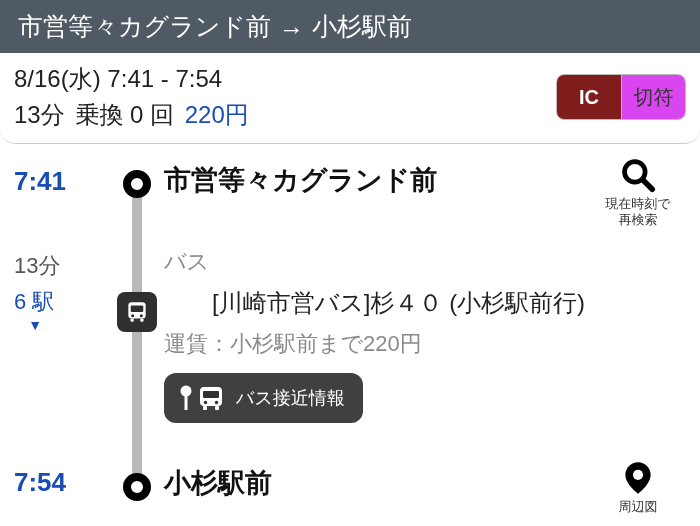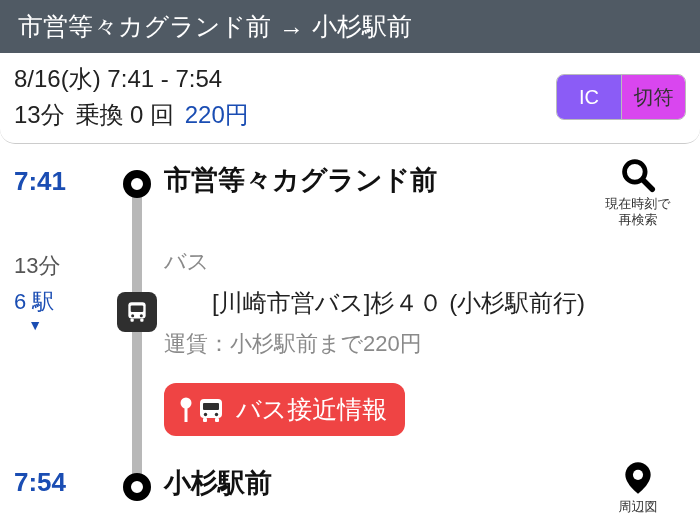--- a/index.html
+++ b/index.html
@@ -54,22 +54,23 @@
     border: 1px solid #bbb;
   }
   .toggle button {
     width: 64px;
     height: 44px;
     border: none;
     font-size: 20px;
     cursor: pointer;
   }
   .toggle .active {
-    background: #8b5cf6;
+    background: #7f1d1d;
     color: #fff;
+    font-weight: bold;
   }
   .toggle .inactive {
     background: #d946ef;
     color: #333;
     border-left: 1px solid #bbb;
   }
 
   
   .route {
     position: relative;
@@ -137,31 +138,31 @@
   .line-name {
     font-size: 24px;
     color: #222;
     font-weight: 500;
     margin-bottom: 10px;
     margin-left: 48px;
   }
   .fare-text {
     font-size: 22px;
     color: #8a8a8a;
-    margin-bottom: 24px;
+    margin-bottom: 14px;
   }
 
   .bus-approach {
     display: inline-flex;
     align-items: center;
-    background: #ef4444;
+    background: #404040;
     color: #fff;
     border-radius: 12px;
     padding: 10px 18px 10px 12px;
-    font-size: 25px;
+    font-size: 18px;
     gap: 10px;
   }
   .bus-approach svg { flex: 0 0 auto; }
 
   .action-icon {
     display: flex;
     flex-direction: column;
     align-items: center;
     gap: 2px;
   }

